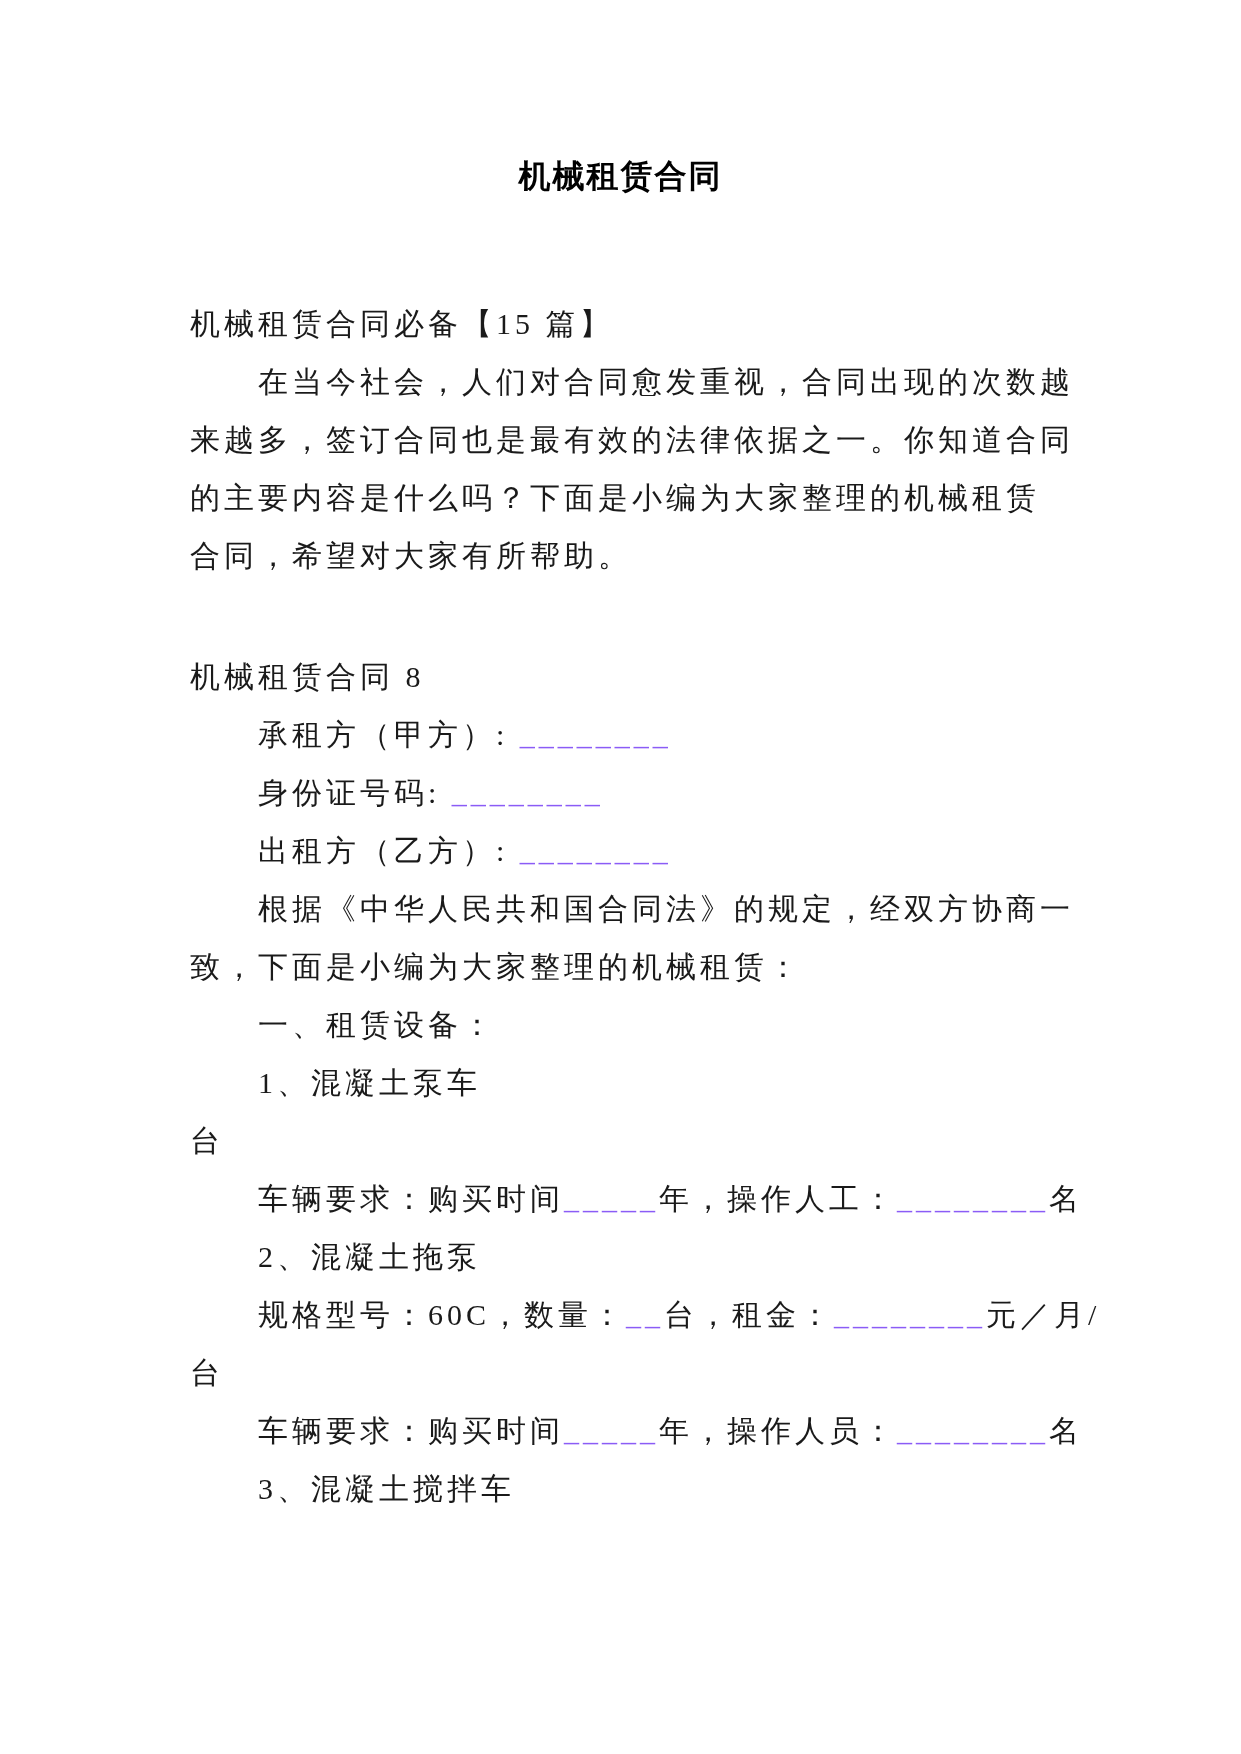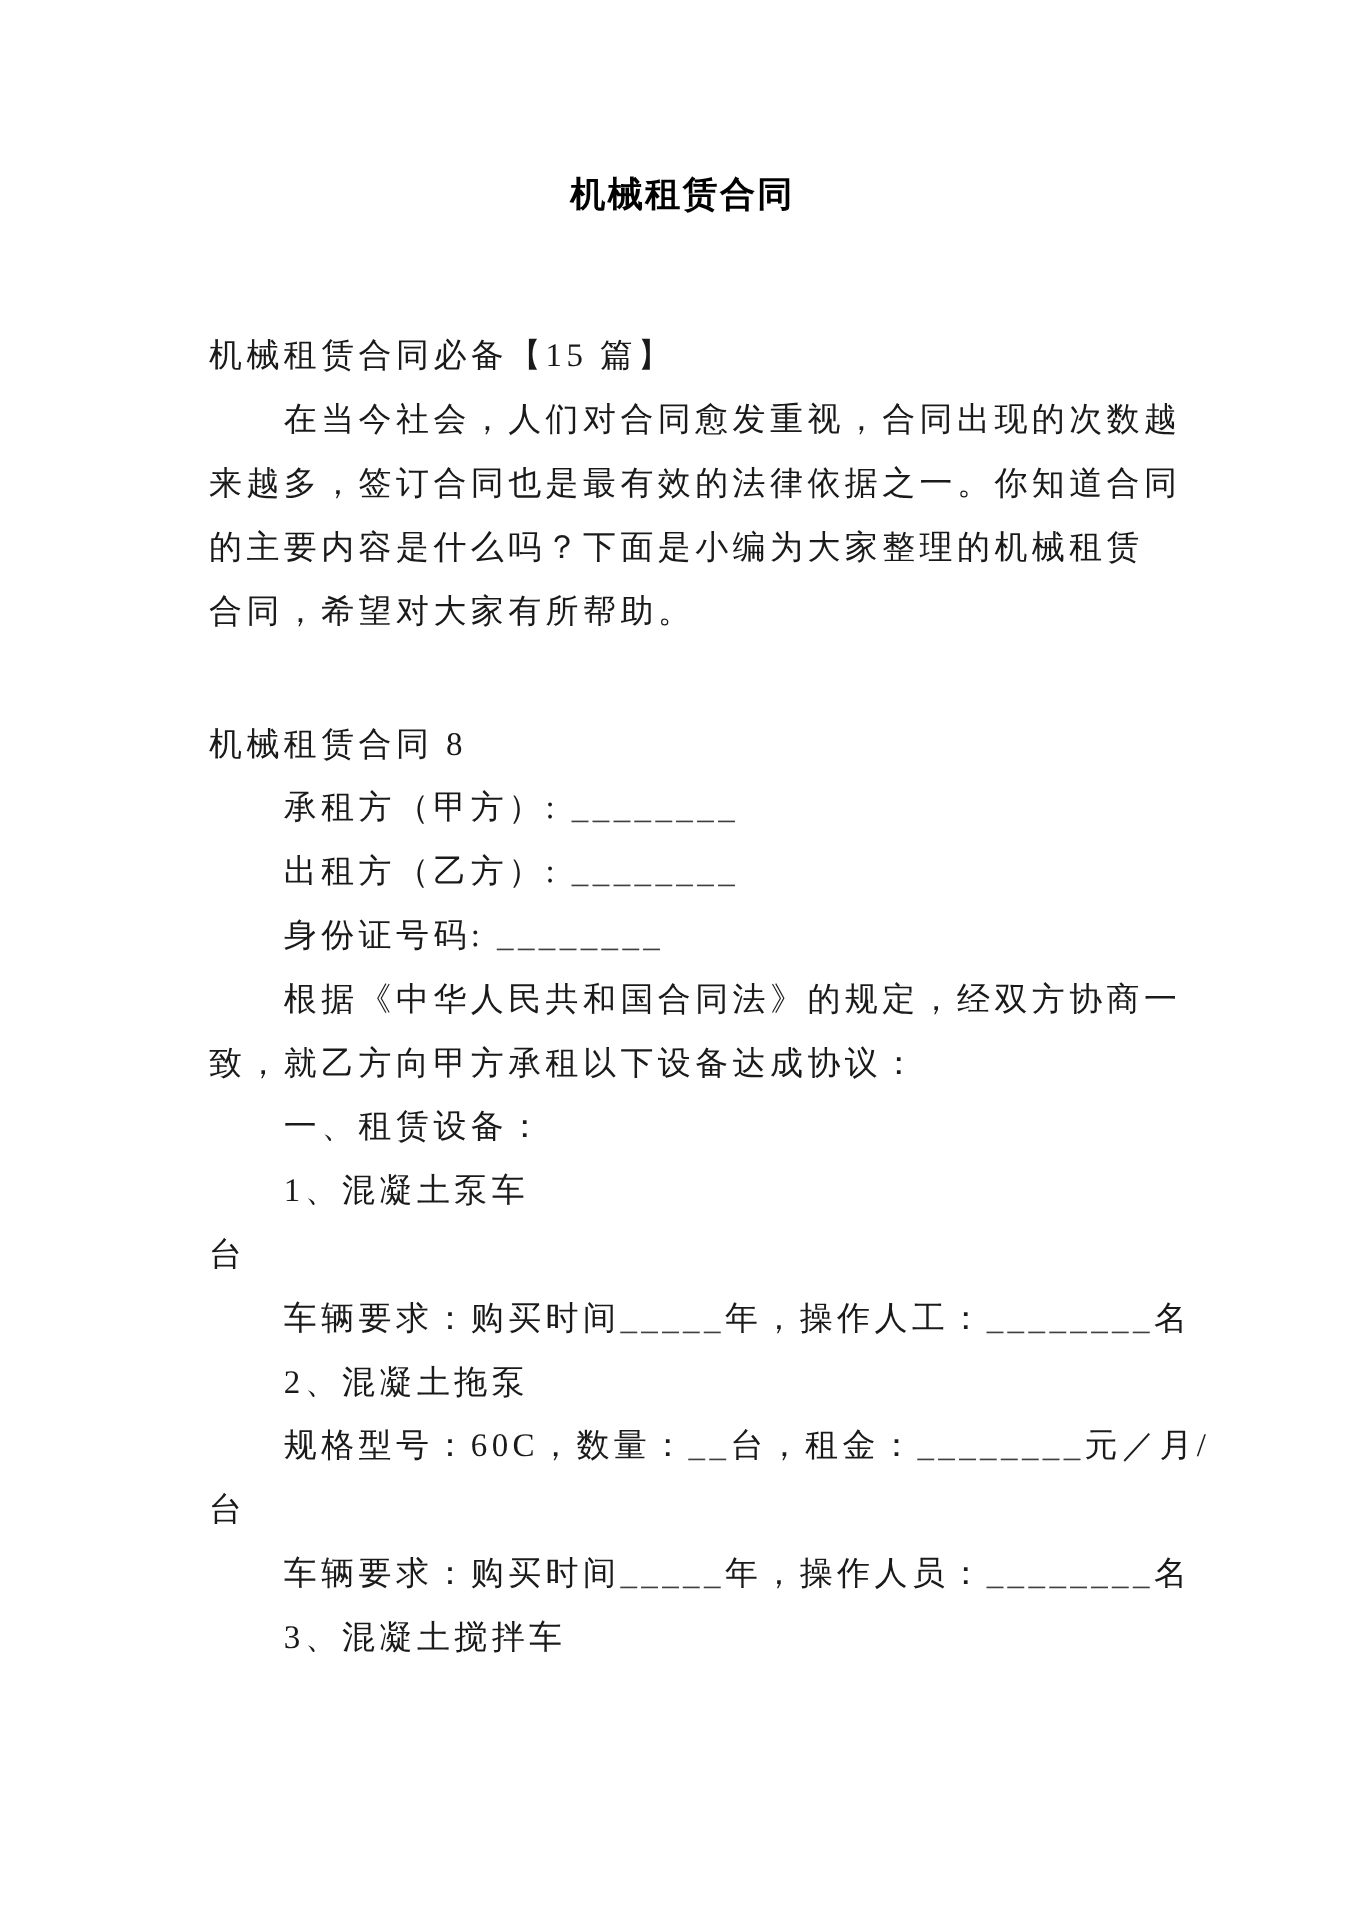--- a/index.html
+++ b/index.html
@@ -28,39 +28,39 @@
     margin-right: 100px;
     font-size: 30px;
     letter-spacing: 4px;
   }
   .line {
     height: 58px;
     line-height: 58px;
     white-space: nowrap;
   }
   .line.indent { padding-left: 68px; }
-  .blank { color: #404040; }
+  .blank { color: #8b5cf6; }
 </style>
 </head>
 <body>
 
 <div class="page">
   <h1 class="title">机械租赁合同</h1>
   <div class="doc-body" id="doc-lines">
       <div class="line"><span class="text">机械租赁合同必备【15 篇】</span></div>
       <div class="line indent"><span class="text">在当今社会，人们对合同愈发重视，合同出现的次数越</span></div>
       <div class="line"><span class="text">来越多，签订合同也是最有效的法律依据之一。你知道合同</span></div>
       <div class="line"><span class="text">的主要内容是什么吗？下面是小编为大家整理的机械租赁</span></div>
       <div class="line"><span class="text">合同，希望对大家有所帮助。</span></div>
       <div class="line" style="margin-top: 63px;"><span class="text">机械租赁合同 8</span></div>
       <div class="line indent"><span class="text">承租方（甲方）: </span><span class="blank">________</span></div>
+      <div class="line indent"><span class="text">身份证号码: </span><span class="blank">________</span></div>
       <div class="line indent"><span class="text">出租方（乙方）: </span><span class="blank">________</span></div>
-      <div class="line indent"><span class="text">身份证号码: </span><span class="blank">________</span></div>
       <div class="line indent"><span class="text">根据《中华人民共和国合同法》的规定，经双方协商一</span></div>
-      <div class="line"><span class="text">致，就乙方向甲方承租以下设备达成协议：</span></div>
+      <div class="line"><span class="text">致，下面是小编为大家整理的机械租赁：</span></div>
       <div class="line indent"><span class="text">一、租赁设备：</span></div>
       <div class="line indent"><span class="text">1、混凝土泵车</span></div>
       <div class="line"><span class="text">台</span></div>
       <div class="line indent"><span class="text">车辆要求：购买时间</span><span class="blank">_____</span><span class="text">年，操作人工：</span><span class="blank">________</span><span class="text">名</span></div>
       <div class="line indent"><span class="text">2、混凝土拖泵</span></div>
       <div class="line indent"><span class="text">规格型号：60C，数量：</span><span class="blank">__</span><span class="text">台，租金：</span><span class="blank">________</span><span class="text">元／月/</span></div>
       <div class="line"><span class="text">台</span></div>
       <div class="line indent"><span class="text">车辆要求：购买时间</span><span class="blank">_____</span><span class="text">年，操作人员：</span><span class="blank">________</span><span class="text">名</span></div>
       <div class="line indent"><span class="text">3、混凝土搅拌车</span></div>
     </div>

